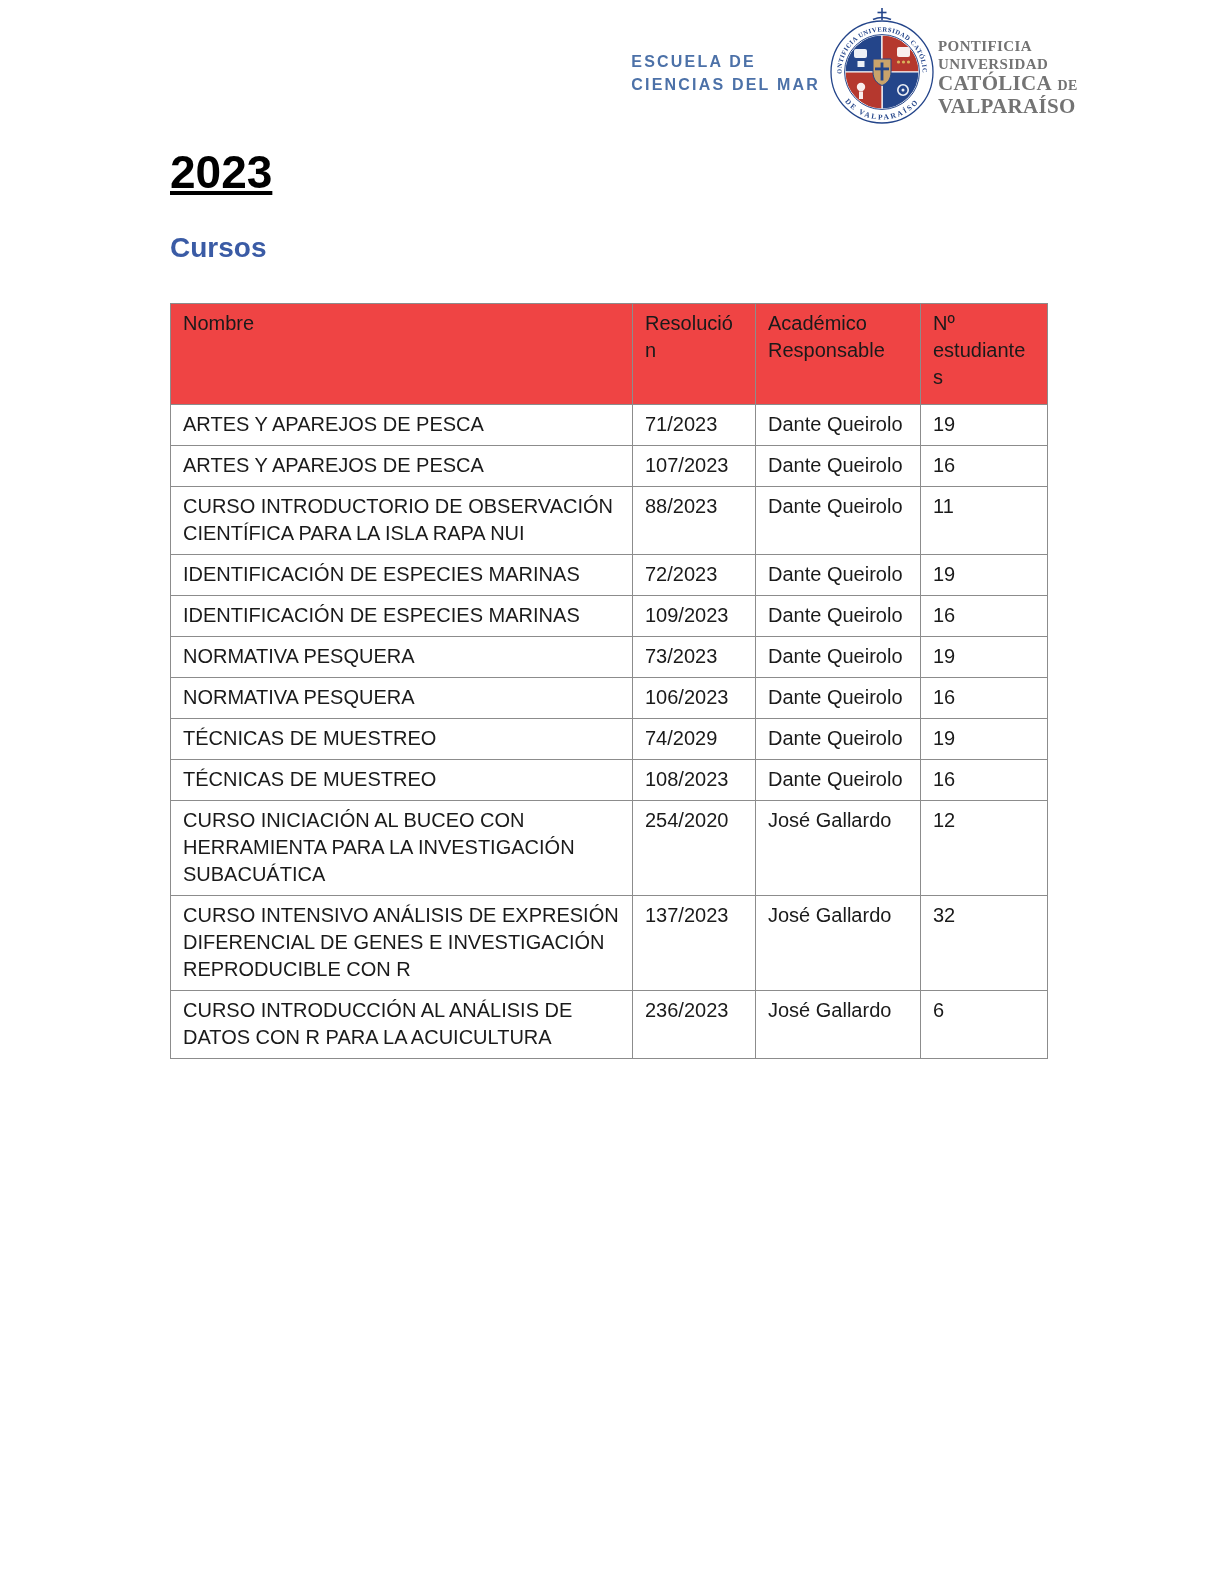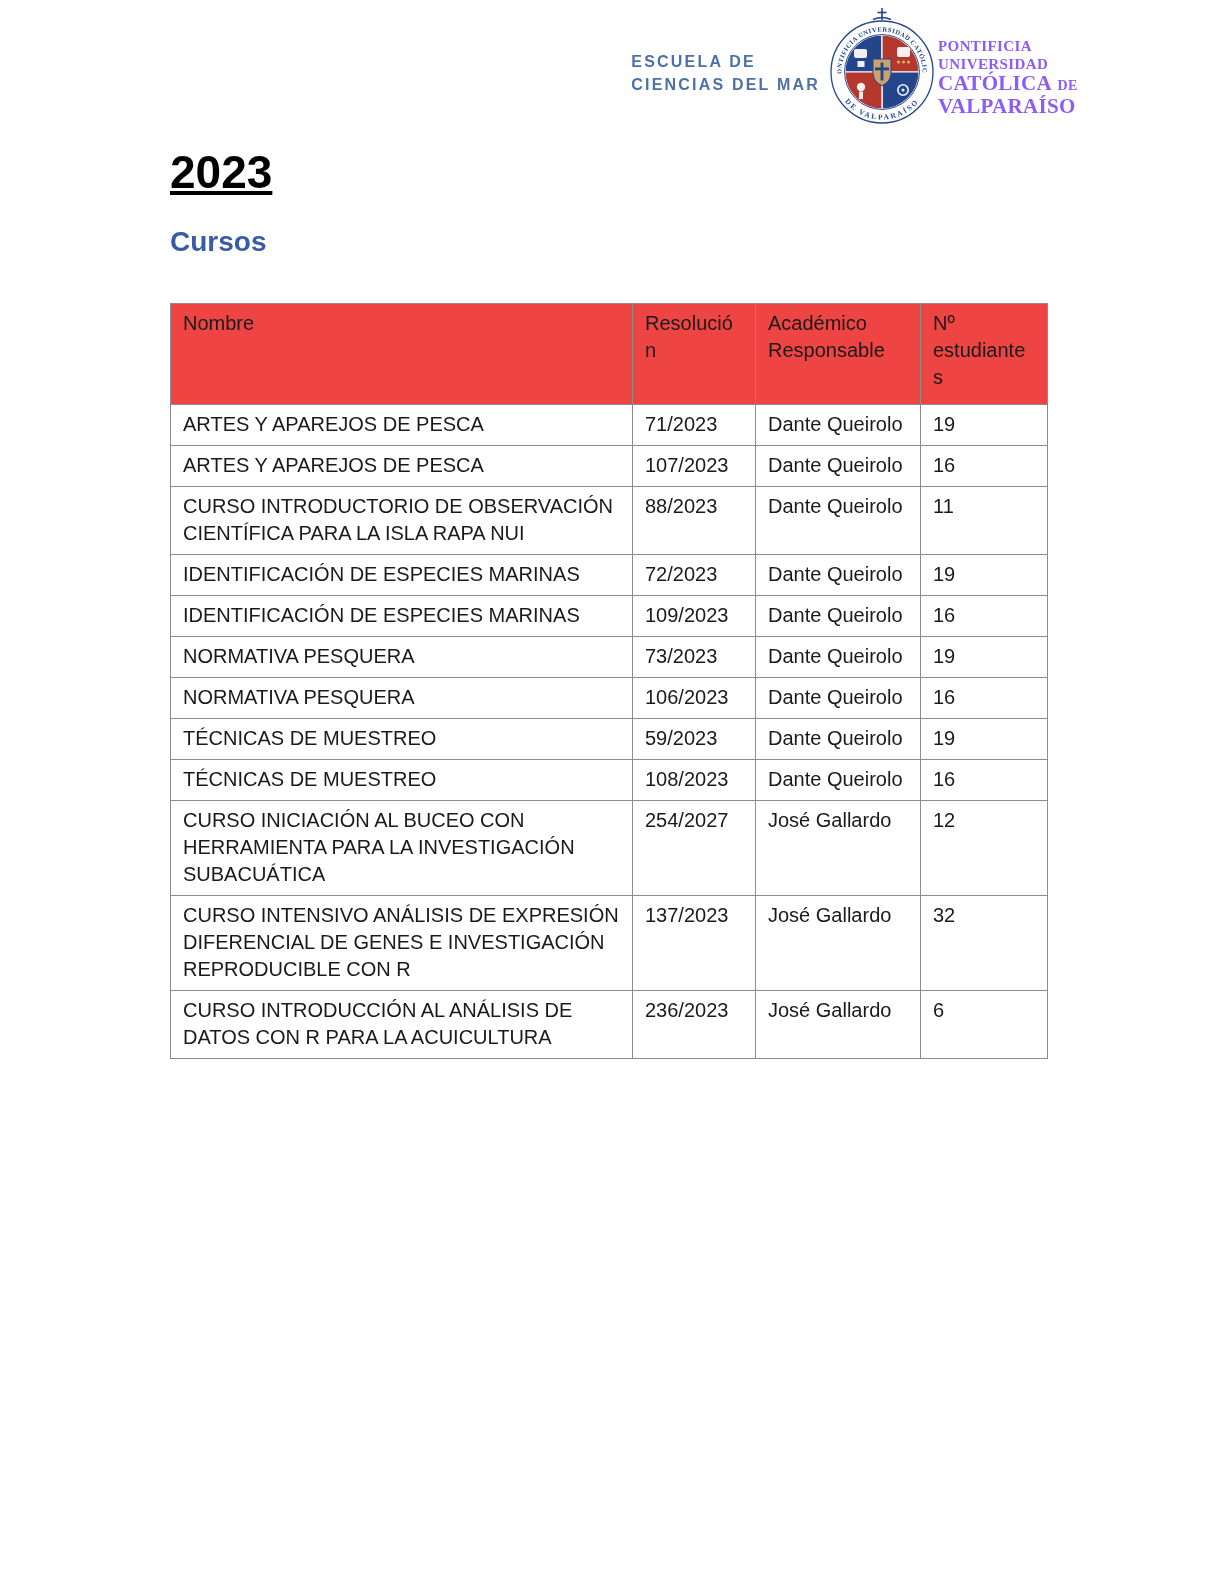--- a/index.html
+++ b/index.html
@@ -17,36 +17,36 @@
     position:absolute;top:50px;right:404px;
     text-align:left;
     color:#4C71A8;
     font-size:16px;font-weight:700;
     letter-spacing:2.2px;line-height:23px;
     white-space:nowrap;
   }
   .seal{position:absolute;top:6px;left:824px;width:116px;height:118px;}
   .univ-name{
     position:absolute;top:37px;left:938px;
-    color:#8b5cf6;
+    color:#737373;
     font-family:"Liberation Serif", serif;
     font-weight:700;
     white-space:nowrap;
   }
   .univ-name .u-small{display:block;font-size:15px;line-height:18px;letter-spacing:0.4px;}
   .univ-name .u-big{display:block;font-size:21px;line-height:21px;letter-spacing:0.3px;}
   .univ-name .u-suffix{font-size:14px;}
 
   
   .doc-title{
     position:absolute;left:170px;top:146px;margin:0;
     font-size:46px;line-height:52px;font-weight:700;color:#000;text-decoration:underline;
   }
   .section-heading{
-    position:absolute;left:170px;top:226px;margin:0;
+    position:absolute;left:170px;top:232px;margin:0;
     font-size:28px;line-height:32px;font-weight:700;color:#3A5BA5;
   }
 
   
   table.courses{
     position:absolute;left:170px;top:303px;
     width:877px;
     border-collapse:collapse;
     font-size:20px;
     table-layout:fixed;
@@ -189,33 +189,33 @@
           <td>19</td>
         </tr>
         <tr>
           <td>NORMATIVA PESQUERA</td>
           <td>106/2023</td>
           <td>Dante Queirolo</td>
           <td>16</td>
         </tr>
         <tr>
           <td>TÉCNICAS DE MUESTREO</td>
-          <td>59/2023</td>
+          <td>74/2029</td>
           <td>Dante Queirolo</td>
           <td>19</td>
         </tr>
         <tr>
           <td>TÉCNICAS DE MUESTREO</td>
           <td>108/2023</td>
           <td>Dante Queirolo</td>
           <td>16</td>
         </tr>
         <tr>
           <td>CURSO INICIACIÓN AL BUCEO CON HERRAMIENTA PARA LA INVESTIGACIÓN SUBACUÁTICA</td>
-          <td>254/2027</td>
+          <td>254/2020</td>
           <td>José Gallardo</td>
           <td>12</td>
         </tr>
         <tr>
           <td>CURSO INTENSIVO ANÁLISIS DE EXPRESIÓN DIFERENCIAL DE GENES E INVESTIGACIÓN REPRODUCIBLE CON R</td>
           <td>137/2023</td>
           <td>José Gallardo</td>
           <td>32</td>
         </tr>
         <tr>

